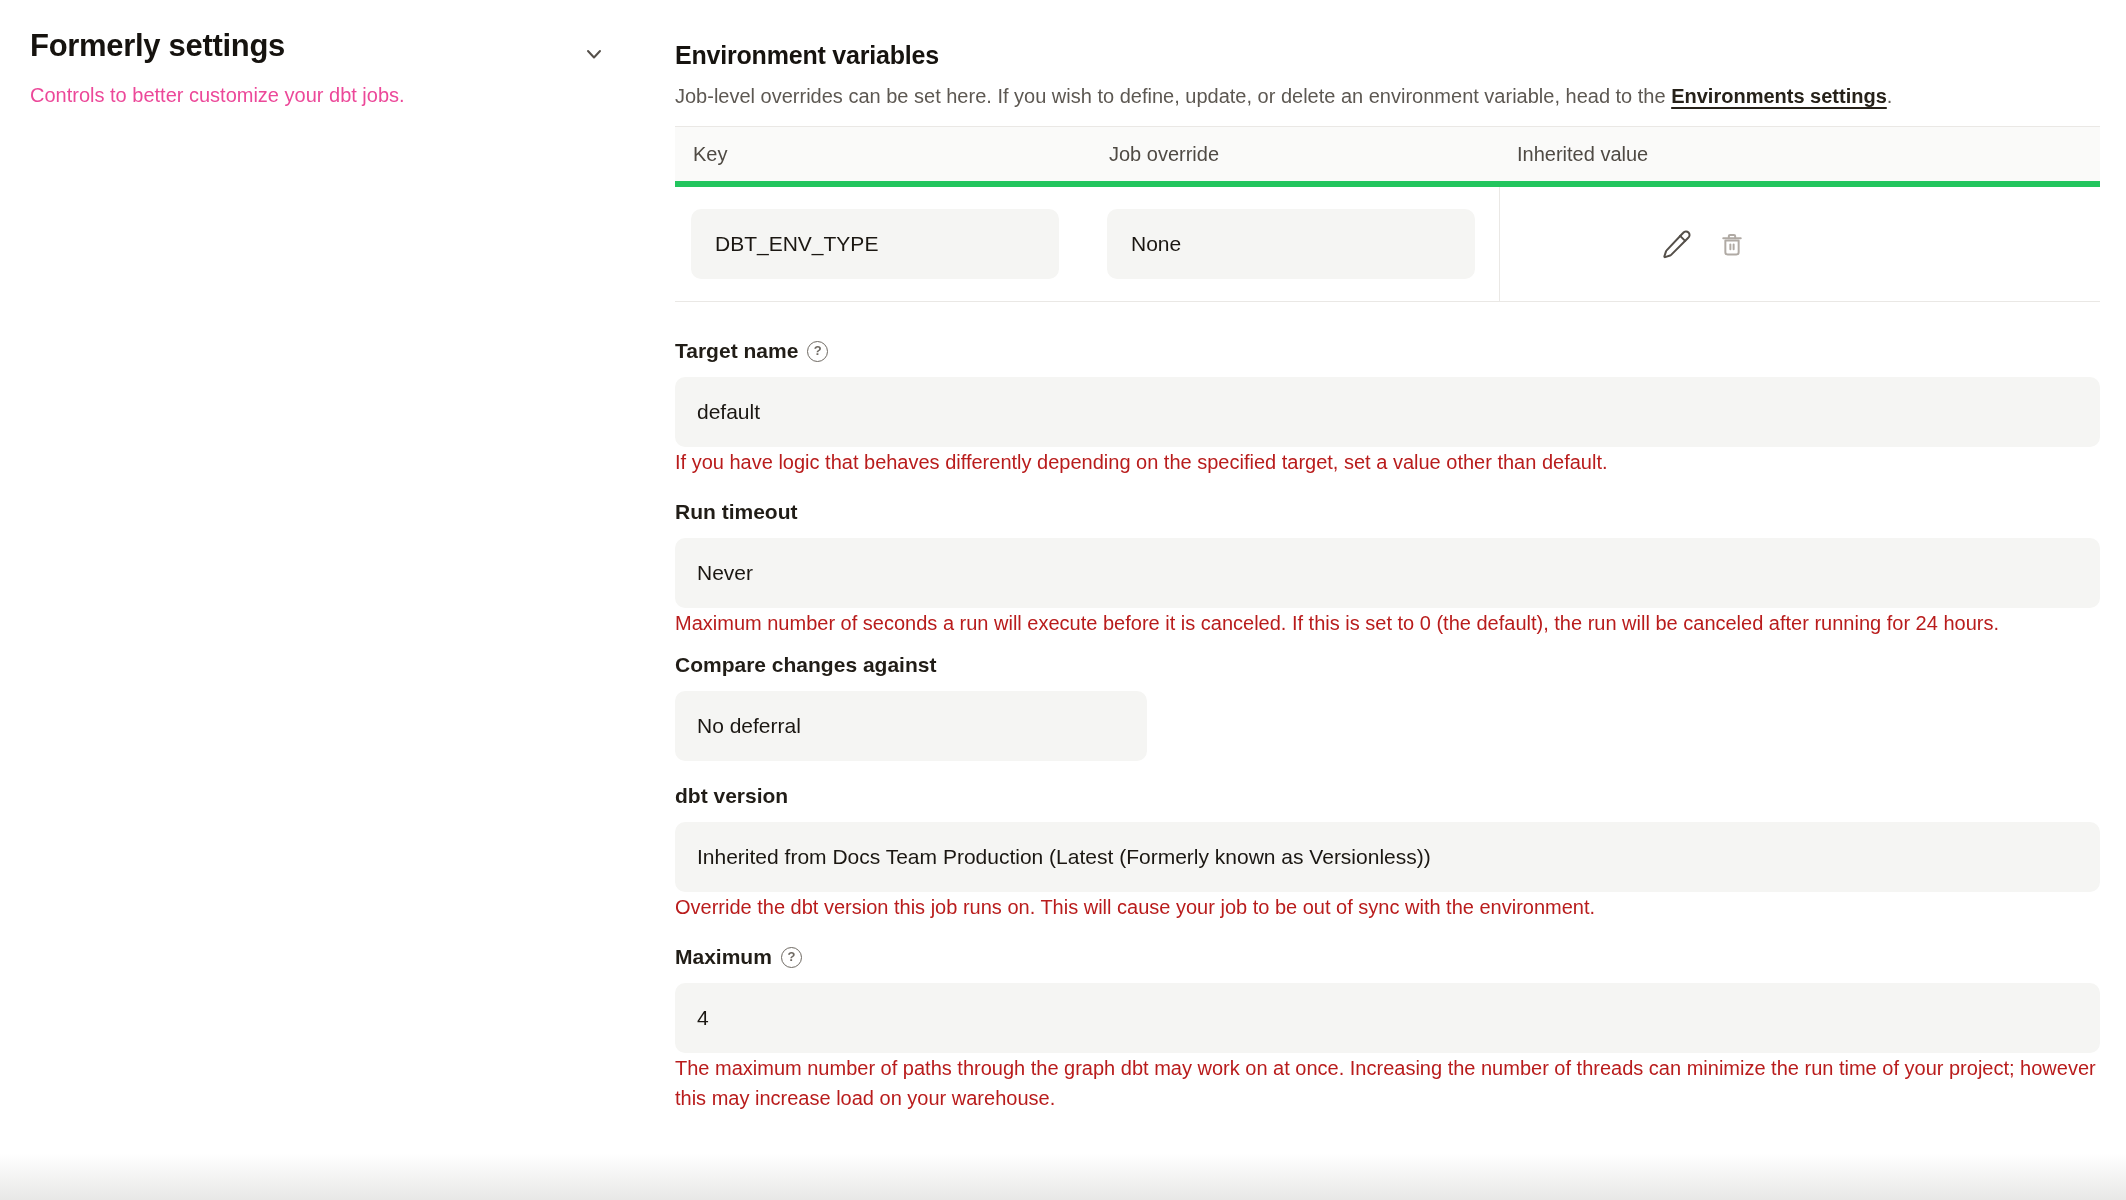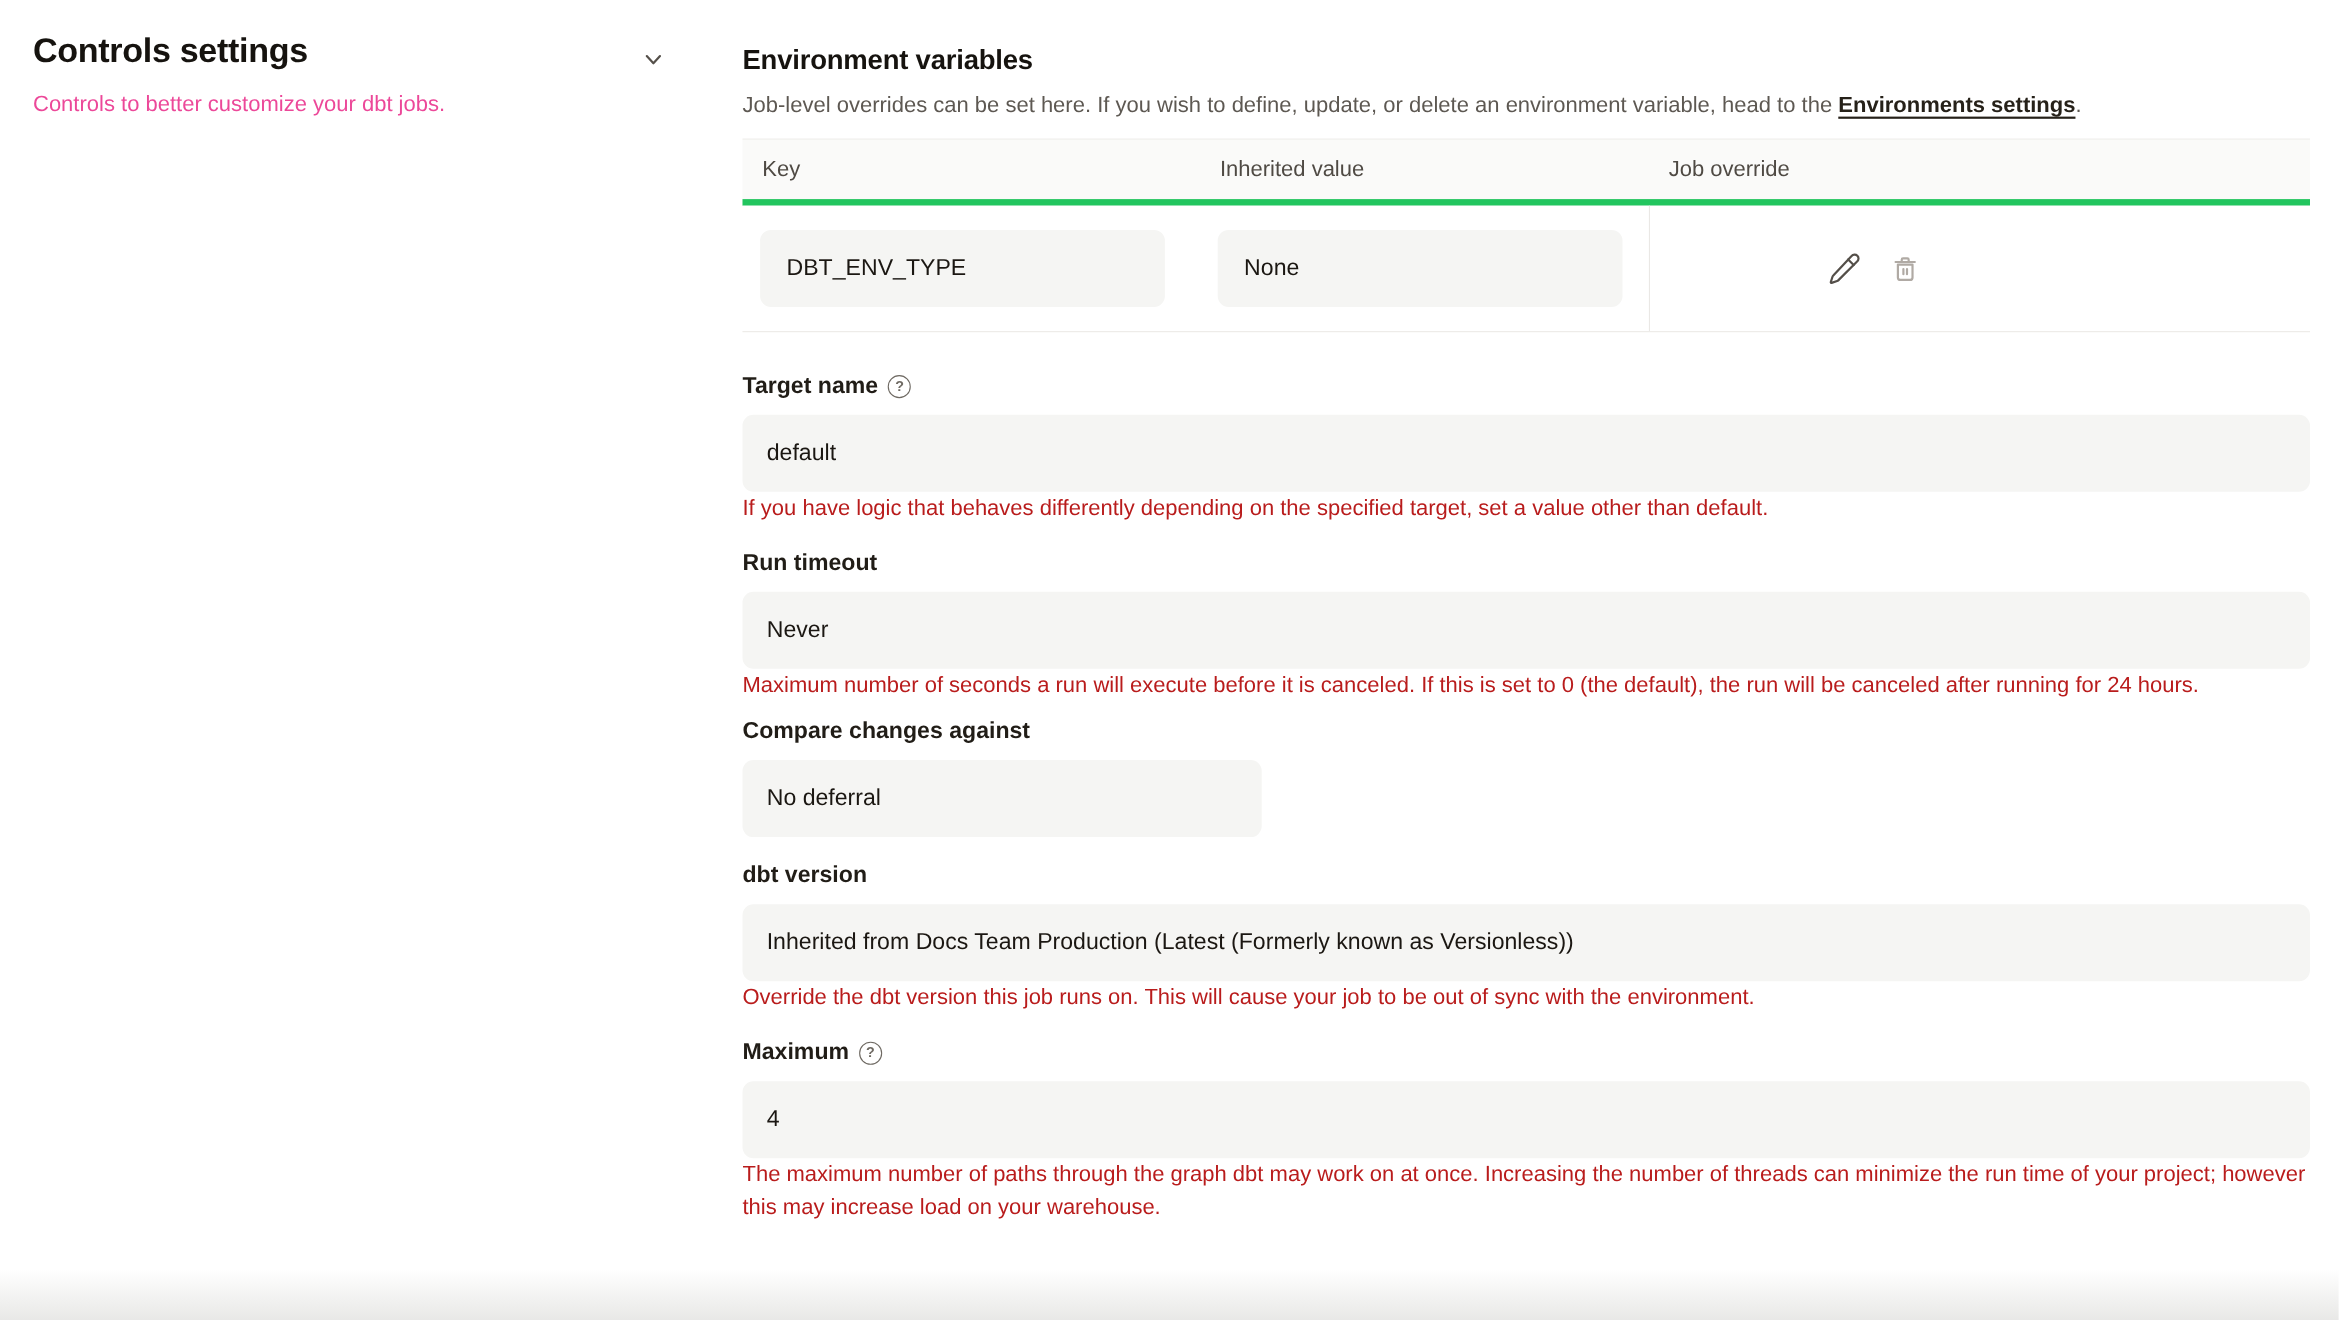--- a/index.html
+++ b/index.html
@@ -92,40 +92,40 @@
     pointer-events: none;
   }
 </style>
 </head>
 <body>
 
 <div class="page">
 
   <aside class="sidebar">
     <div class="sidebar-head">
-      <h1 class="sidebar-title">Controls settings</h1>
+      <h1 class="sidebar-title">Formerly settings</h1>
       <button class="collapse-btn">
         <svg width="28" height="28" viewBox="0 0 28 28" fill="none" stroke="#55504a" stroke-width="2" stroke-linecap="round" stroke-linejoin="round">
           <polyline points="8,11 14,17.5 20,11"></polyline>
         </svg>
       </button>
     </div>
     <p class="sidebar-sub">Controls to better customize your dbt jobs.</p>
   </aside>
 
   <main class="main">
 
     <h2 class="section-title">Environment variables</h2>
     <p class="section-desc"><span>Job-level overrides can be set here. If you wish to define, update, or delete an environment variable, head to the </span><a>Environments settings</a><span>.</span></p>
 
     <div class="env-table">
       <div class="env-row env-header">
         <div class="cell">Key</div>
+        <div class="cell">Job override</div>
         <div class="cell">Inherited value</div>
-        <div class="cell">Job override</div>
         <div class="cell"></div>
       </div>
       <div class="env-row env-body">
         <div class="cell">
           <div class="value-chip">DBT_ENV_TYPE</div>
         </div>
         <div class="cell">
           <div class="value-chip">None</div>
         </div>
         <div class="actions-cell">

